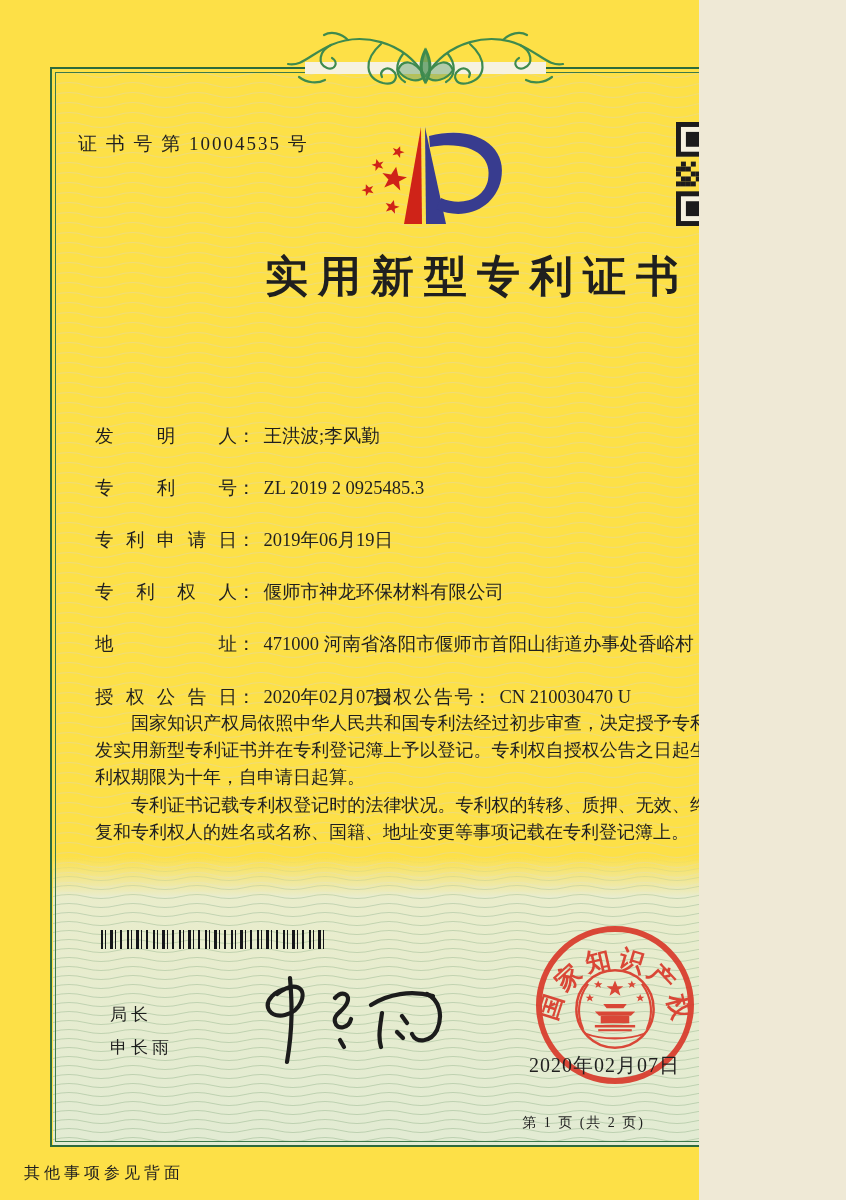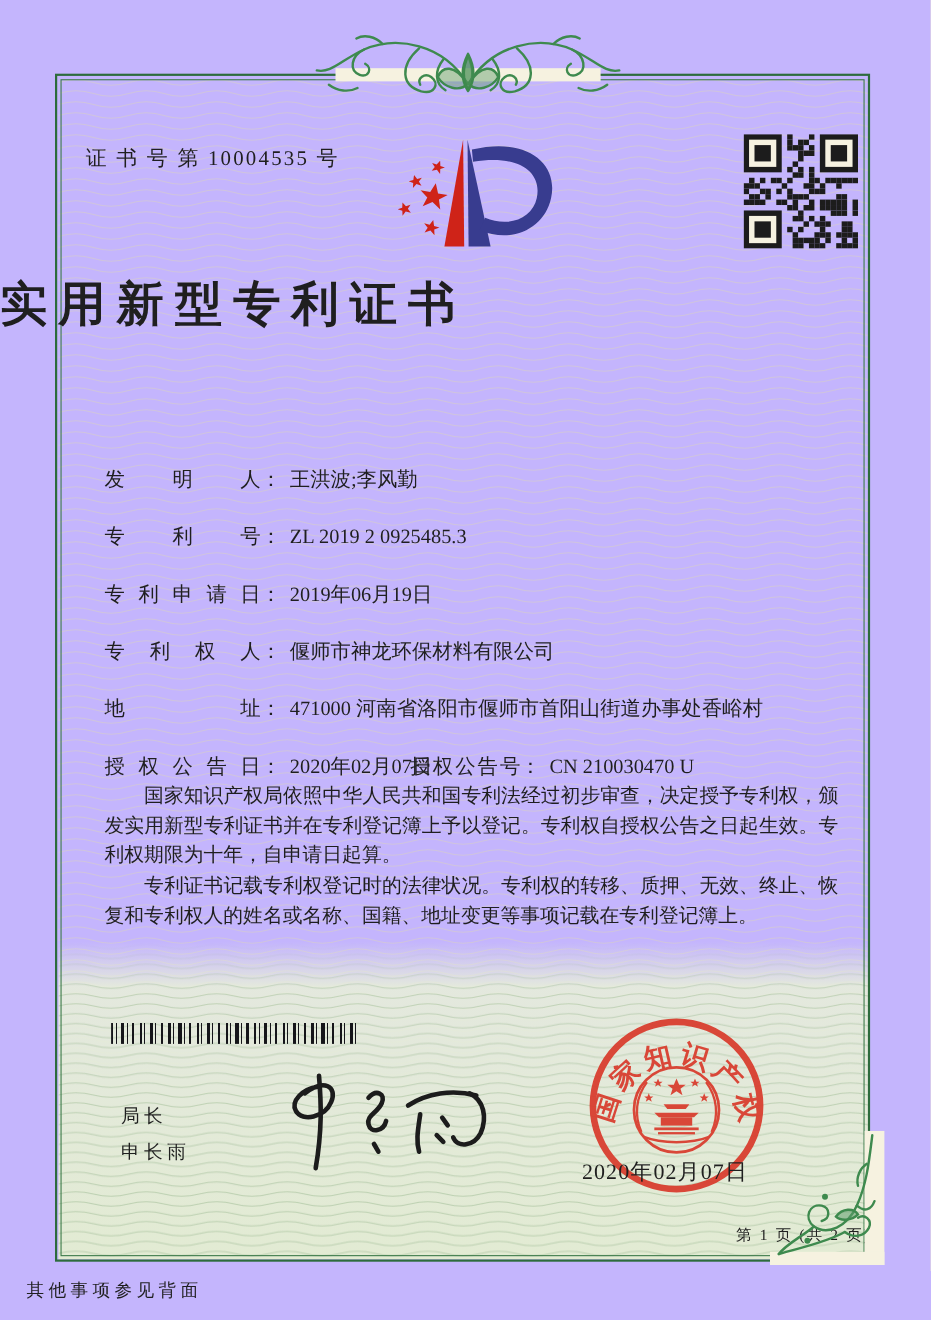--- a/index.html
+++ b/index.html
@@ -2,41 +2,41 @@
 <html><head>
 <meta charset="utf-8">
 <style>
   html,body{margin:0;padding:0;}
   body{
     width:846px;height:1200px;
     background:#efe9d6;
     font-family:"Liberation Serif","DejaVu Serif",serif;
   }
   .page{
-    position:relative;width:846px;height:1200px;overflow:hidden;
-    background:#c4b5fd;color:#1f1f1f;
+    position:relative;width:699px;height:1200px;overflow:hidden;
+    background:#fde047;color:#1f1f1f;
   }
   .bg-waves{position:absolute;left:53px;top:70px;z-index:0;}
   .frame{
     position:absolute;left:50px;top:67px;width:737px;height:1076px;
     border:2.5px solid #2d6b3c;z-index:1;
   }
   .frame-inner{
     position:absolute;inset:3px;border:1px solid #3c7a4a;
   }
   .orn{position:absolute;z-index:3;}
   .cert-no{
     position:absolute;left:78px;top:131px;z-index:2;
     font-size:19px;letter-spacing:2px;
   }
   .logo{position:absolute;left:338px;top:110px;z-index:2;}
   .qr{position:absolute;left:676px;top:122px;z-index:2;}
   .title{
     position:absolute;left:0;right:10px;top:248px;margin:0;z-index:2;
-    text-align:left;font-size:43px;font-weight:700;letter-spacing:10px;
+    text-align:right;font-size:43px;font-weight:700;letter-spacing:10px;
   }
   .frow{
     position:absolute;left:95px;right:60px;z-index:2;
     font-size:18.5px;white-space:nowrap;
   }
   .flabel{
     display:inline-block;width:142px;
     text-align:justify;text-align-last:justify;
     vertical-align:bottom;
   }

